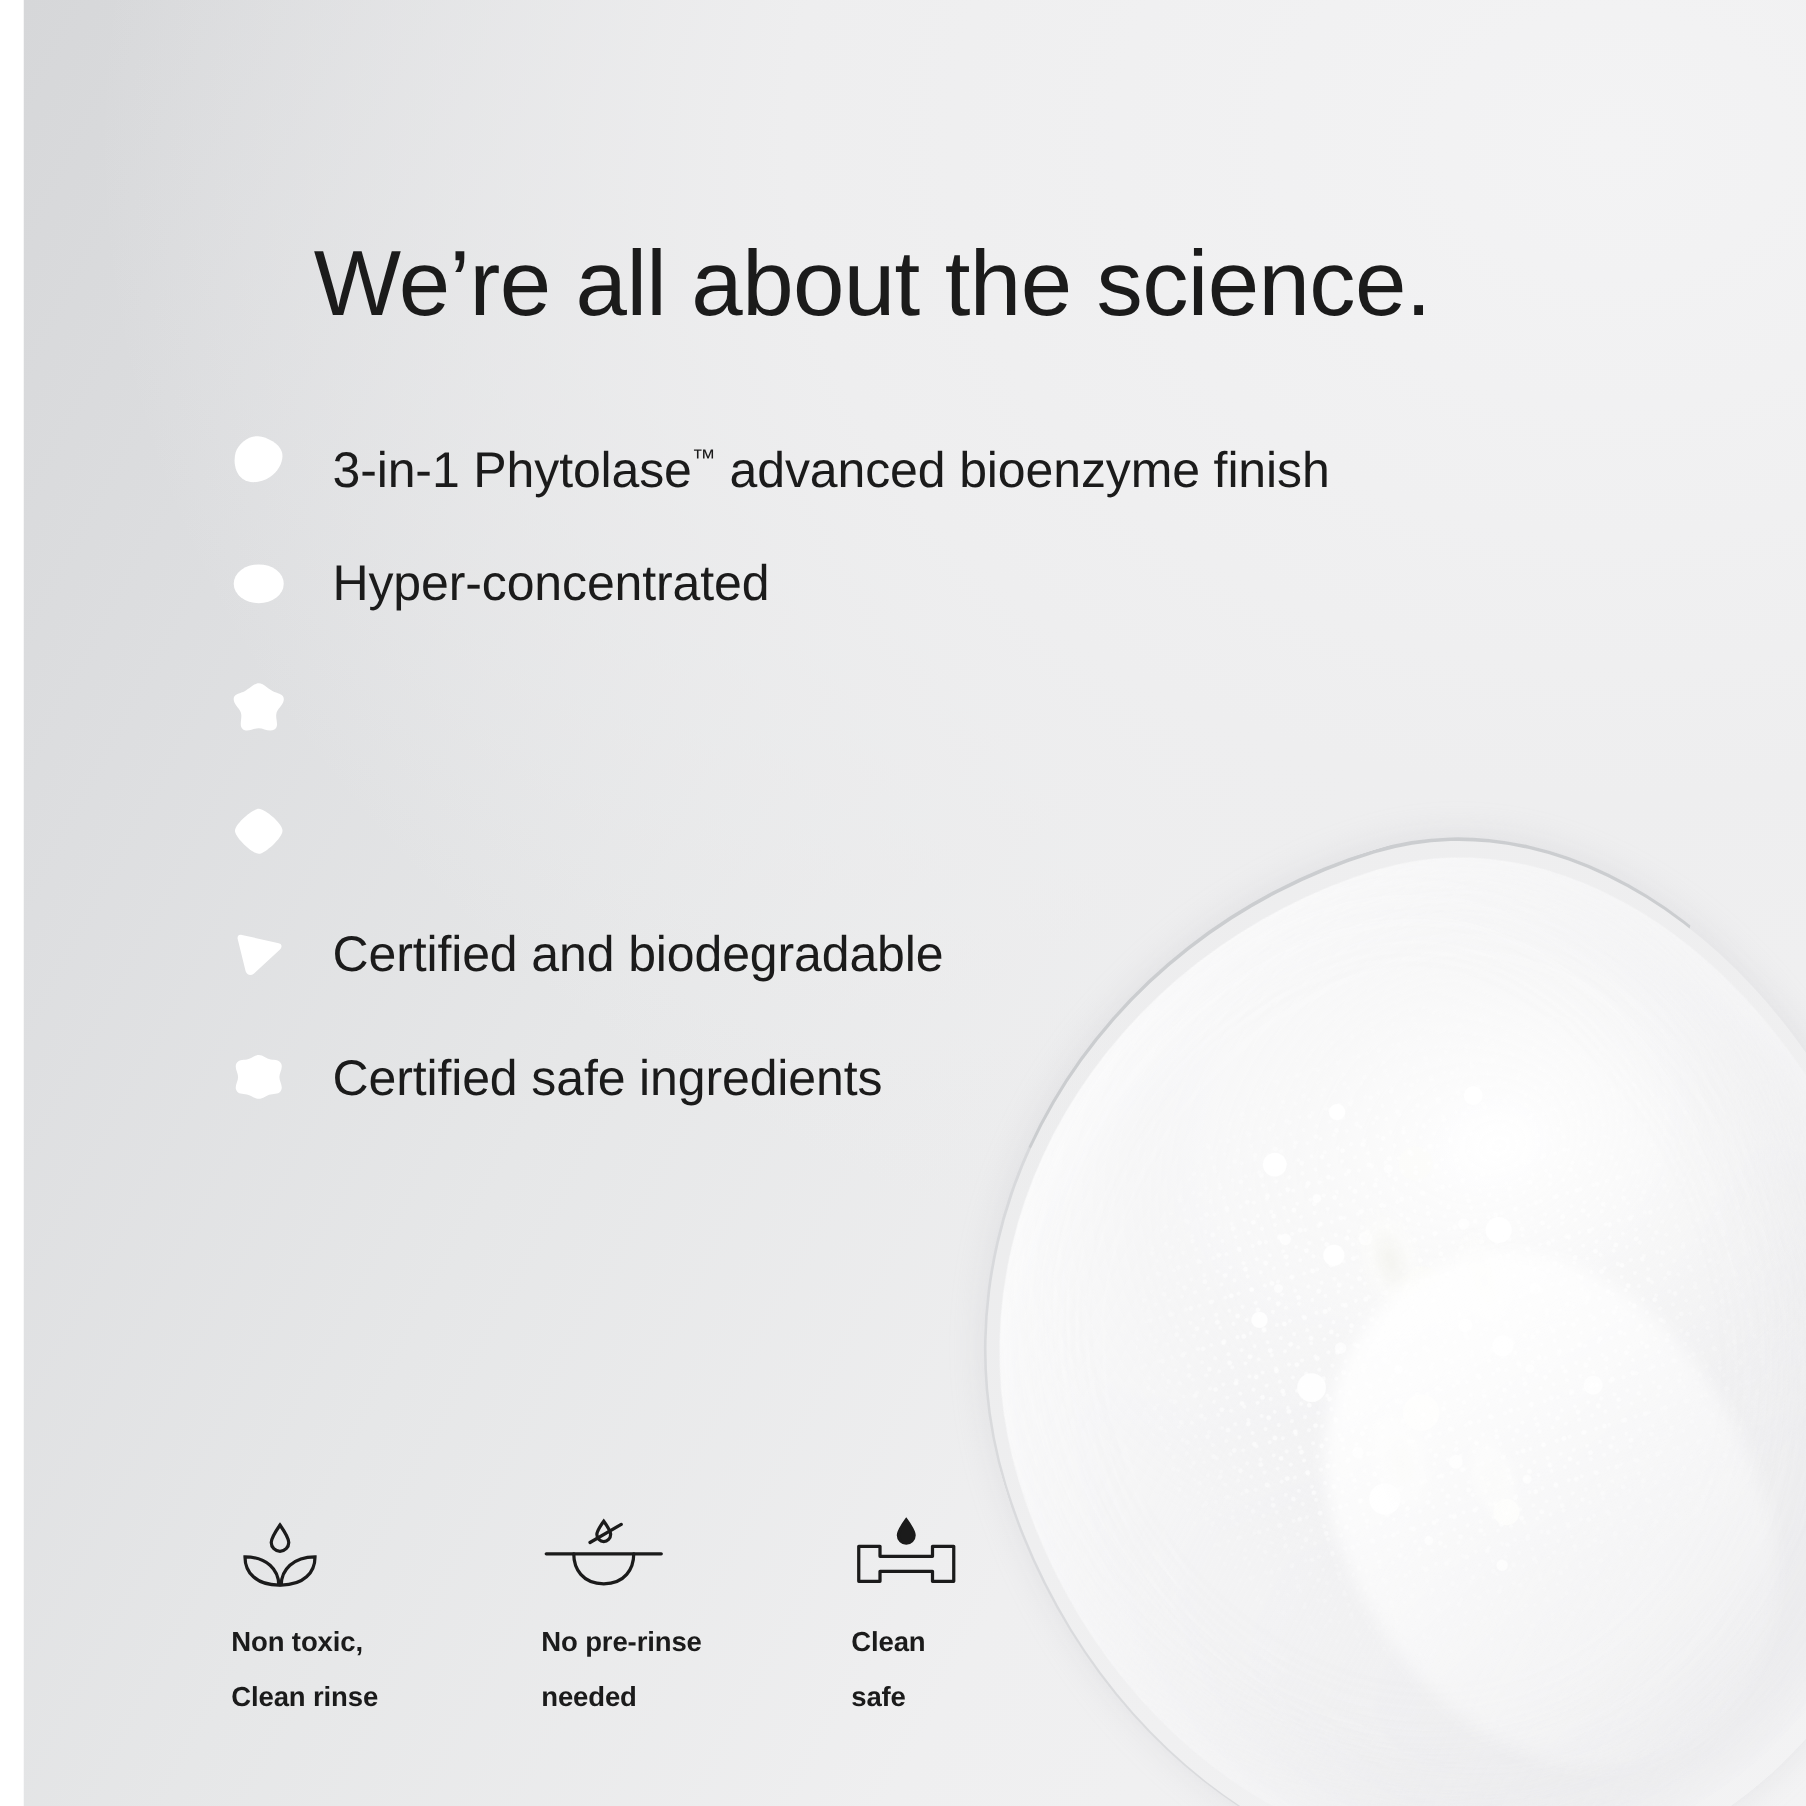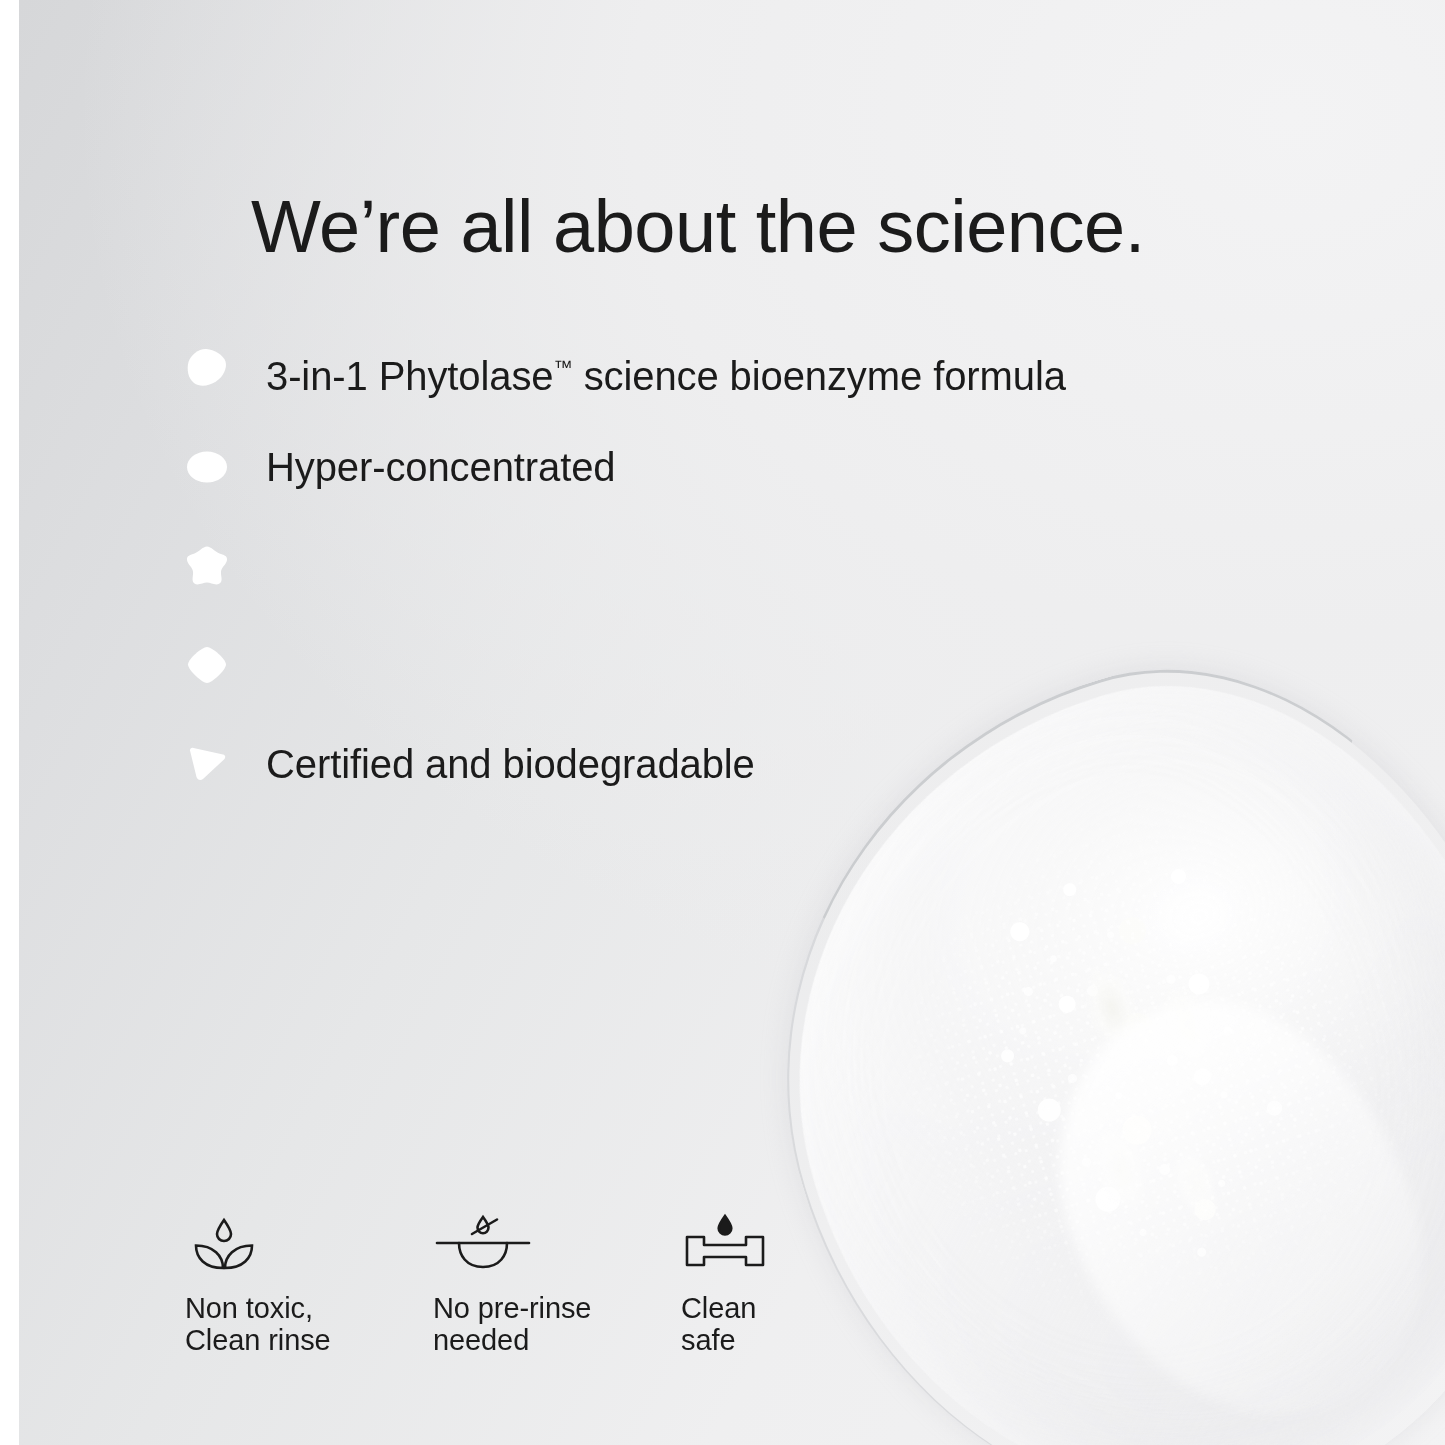--- a/index.html
+++ b/index.html
@@ -203,23 +203,23 @@
   .badge { width: 248px; }
   .badge:nth-child(2) { width: 248px; }
   .badge-icon {
     height: 78px;
     display: flex;
     align-items: flex-end;
   }
   .badge-icon svg { display: block; }
   .badge-label {
     margin-top: 18px;
-    font-size: 29px;
-    line-height: 32px;
-    font-weight: 400;
+    font-size: 22px;
+    line-height: 44px;
+    font-weight: 700;
     color: #1b1b1b;
     white-space: pre-line;
     letter-spacing: -0.1px;
   }
 </style>
 </head>
 <body>
 
 <div id="poster">
 
@@ -236,21 +236,21 @@
   <h1 class="headline">We’re all about the science.</h1>
 
   <div class="feature-list">
 
     <div class="feature-row">
       <span class="feature-marker">
         <svg viewBox="0 0 44 44" aria-hidden="true">
           <path d="M21.5 3 C29 3.6 38.5 9 40.5 15.5 C42.5 22 38 31 31 35.5 C24 40 15 41.5 9 37 C3 32.5 1.5 23 3.5 16 C5.5 9 14 2.4 21.5 3 Z" fill="#ffffff"></path>
         </svg>
       </span>
-      <span class="feature-text"><span>3-in-1 Phytolase</span><sup>™</sup><span> science bioenzyme formula</span></span>
+      <span class="feature-text"><span>3-in-1 Phytolase</span><sup>™</sup><span> advanced bioenzyme finish</span></span>
     </div>
 
     <div class="feature-row">
       <span class="feature-marker">
         <svg viewBox="0 0 44 44" aria-hidden="true">
           <ellipse cx="22" cy="22" rx="20" ry="15.5" fill="#ffffff"></ellipse>
         </svg>
       </span>
       <span class="feature-text"><span>Hyper-concentrated</span></span>
     </div>
@@ -274,20 +274,28 @@
 
     <div class="feature-row">
       <span class="feature-marker">
         <svg viewBox="0 0 44 44" aria-hidden="true">
           <path d="M5 8.5 C5 6.5 6.5 5.5 8.5 6 L38 12.5 C40.5 13 41 15.5 39 17.5 L18 37 C15.5 39 12.5 38 11.5 35 L5 8.5 Z" fill="#ffffff"></path>
         </svg>
       </span>
       <span class="feature-text"><span>Certified and biodegradable</span></span>
     </div>
 
+    <div class="feature-row">
+      <span class="feature-marker">
+        <svg viewBox="0 0 44 44" aria-hidden="true">
+          <path d="M22 3 C25.5 3 28 6 31.5 6.5 C35 7 38.5 6.5 40 10 C41.5 13.5 38.5 17 38.5 20.5 C38.5 24 41.5 27.5 40 31 C38.5 34.5 35 34 31.5 34.5 C28 35 25.5 38 22 38 C18.5 38 16 35 12.5 34.5 C9 34 5.5 34.5 4 31 C2.5 27.5 5.5 24 5.5 20.5 C5.5 17 2.5 13.5 4 10 C5.5 6.5 9 7 12.5 6.5 C16 6 18.5 3 22 3 Z" fill="#ffffff"></path>
+        </svg>
+      </span>
+      <span class="feature-text"><span>Certified safe ingredients</span></span>
+    </div>
 
   </div>
 
   <div class="badges">
 
     <div class="badge">
       <div class="badge-icon">
         <svg width="78" height="62" viewBox="0 0 78 62" fill="none" stroke="#1b1b1b" stroke-width="2.6">
           <path d="M39 8 C43.5 14.5 46 18.5 46 22 C46 25.9 42.9 29 39 29 C35.1 29 32 25.9 32 22 C32 18.5 34.5 14.5 39 8 Z"></path>
           <path d="M38 56 C38 44 28.5 33.5 11 33.5 C11 46 20 56 38 56 Z"></path>

